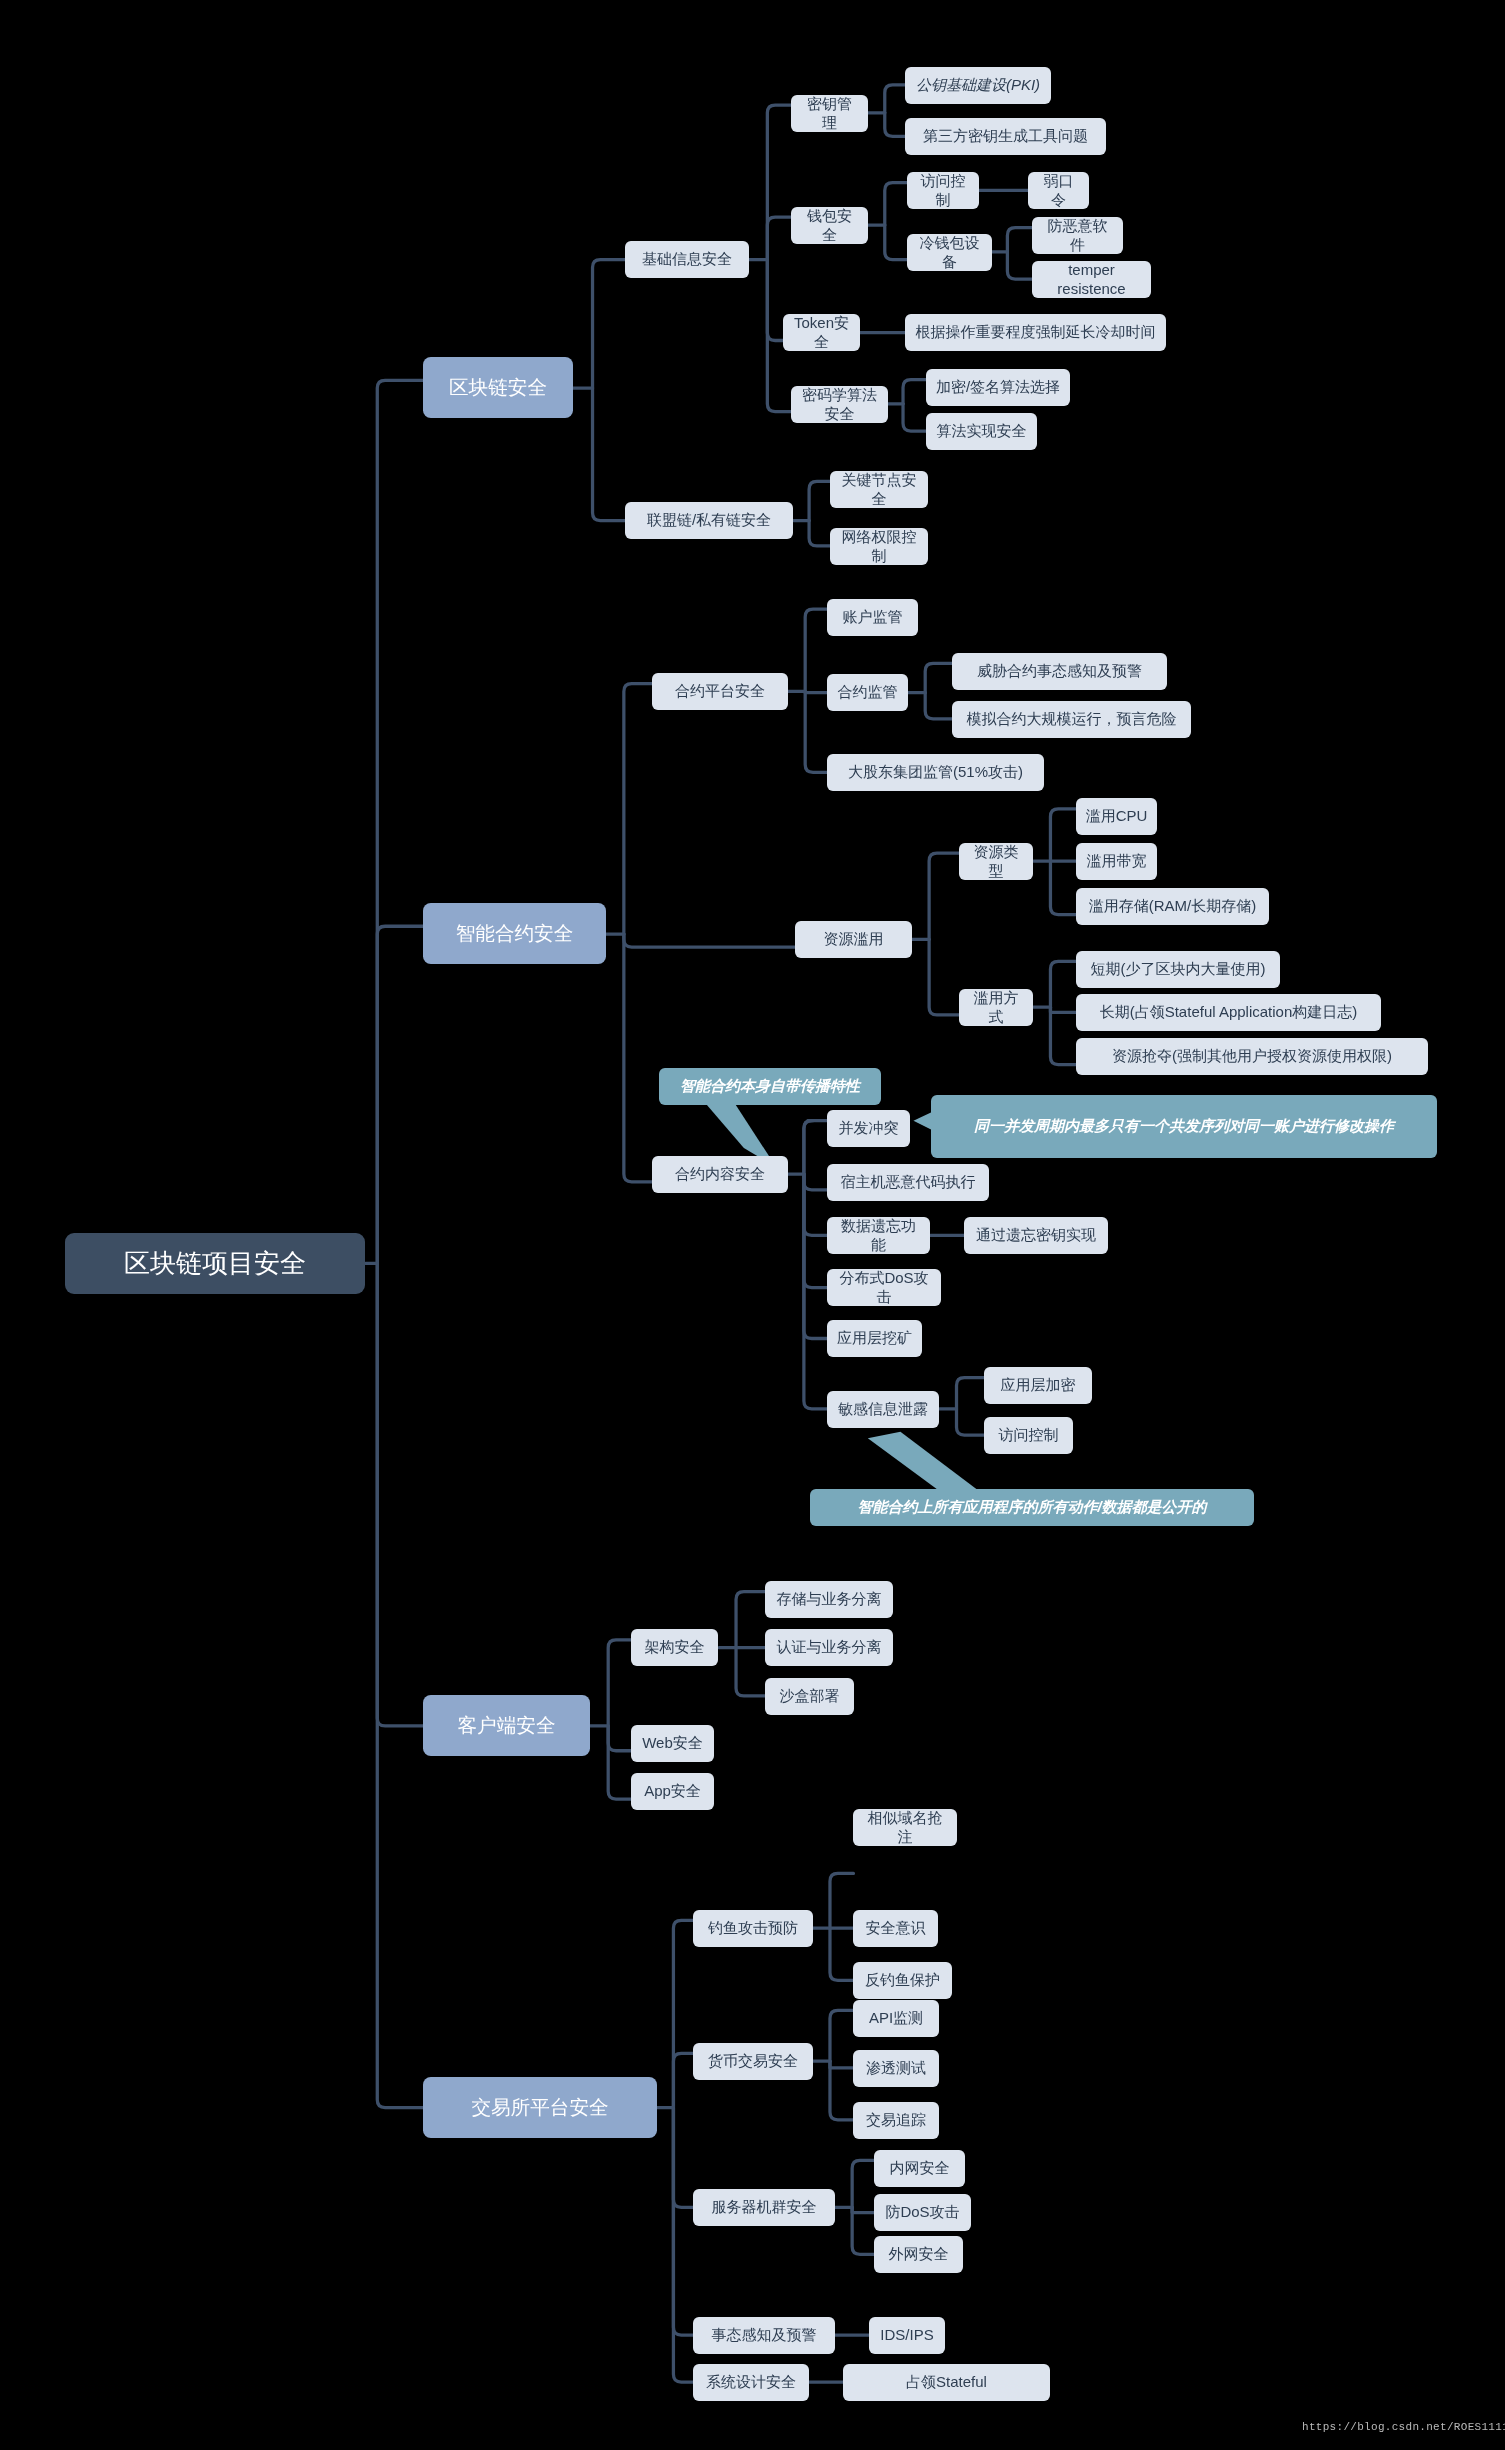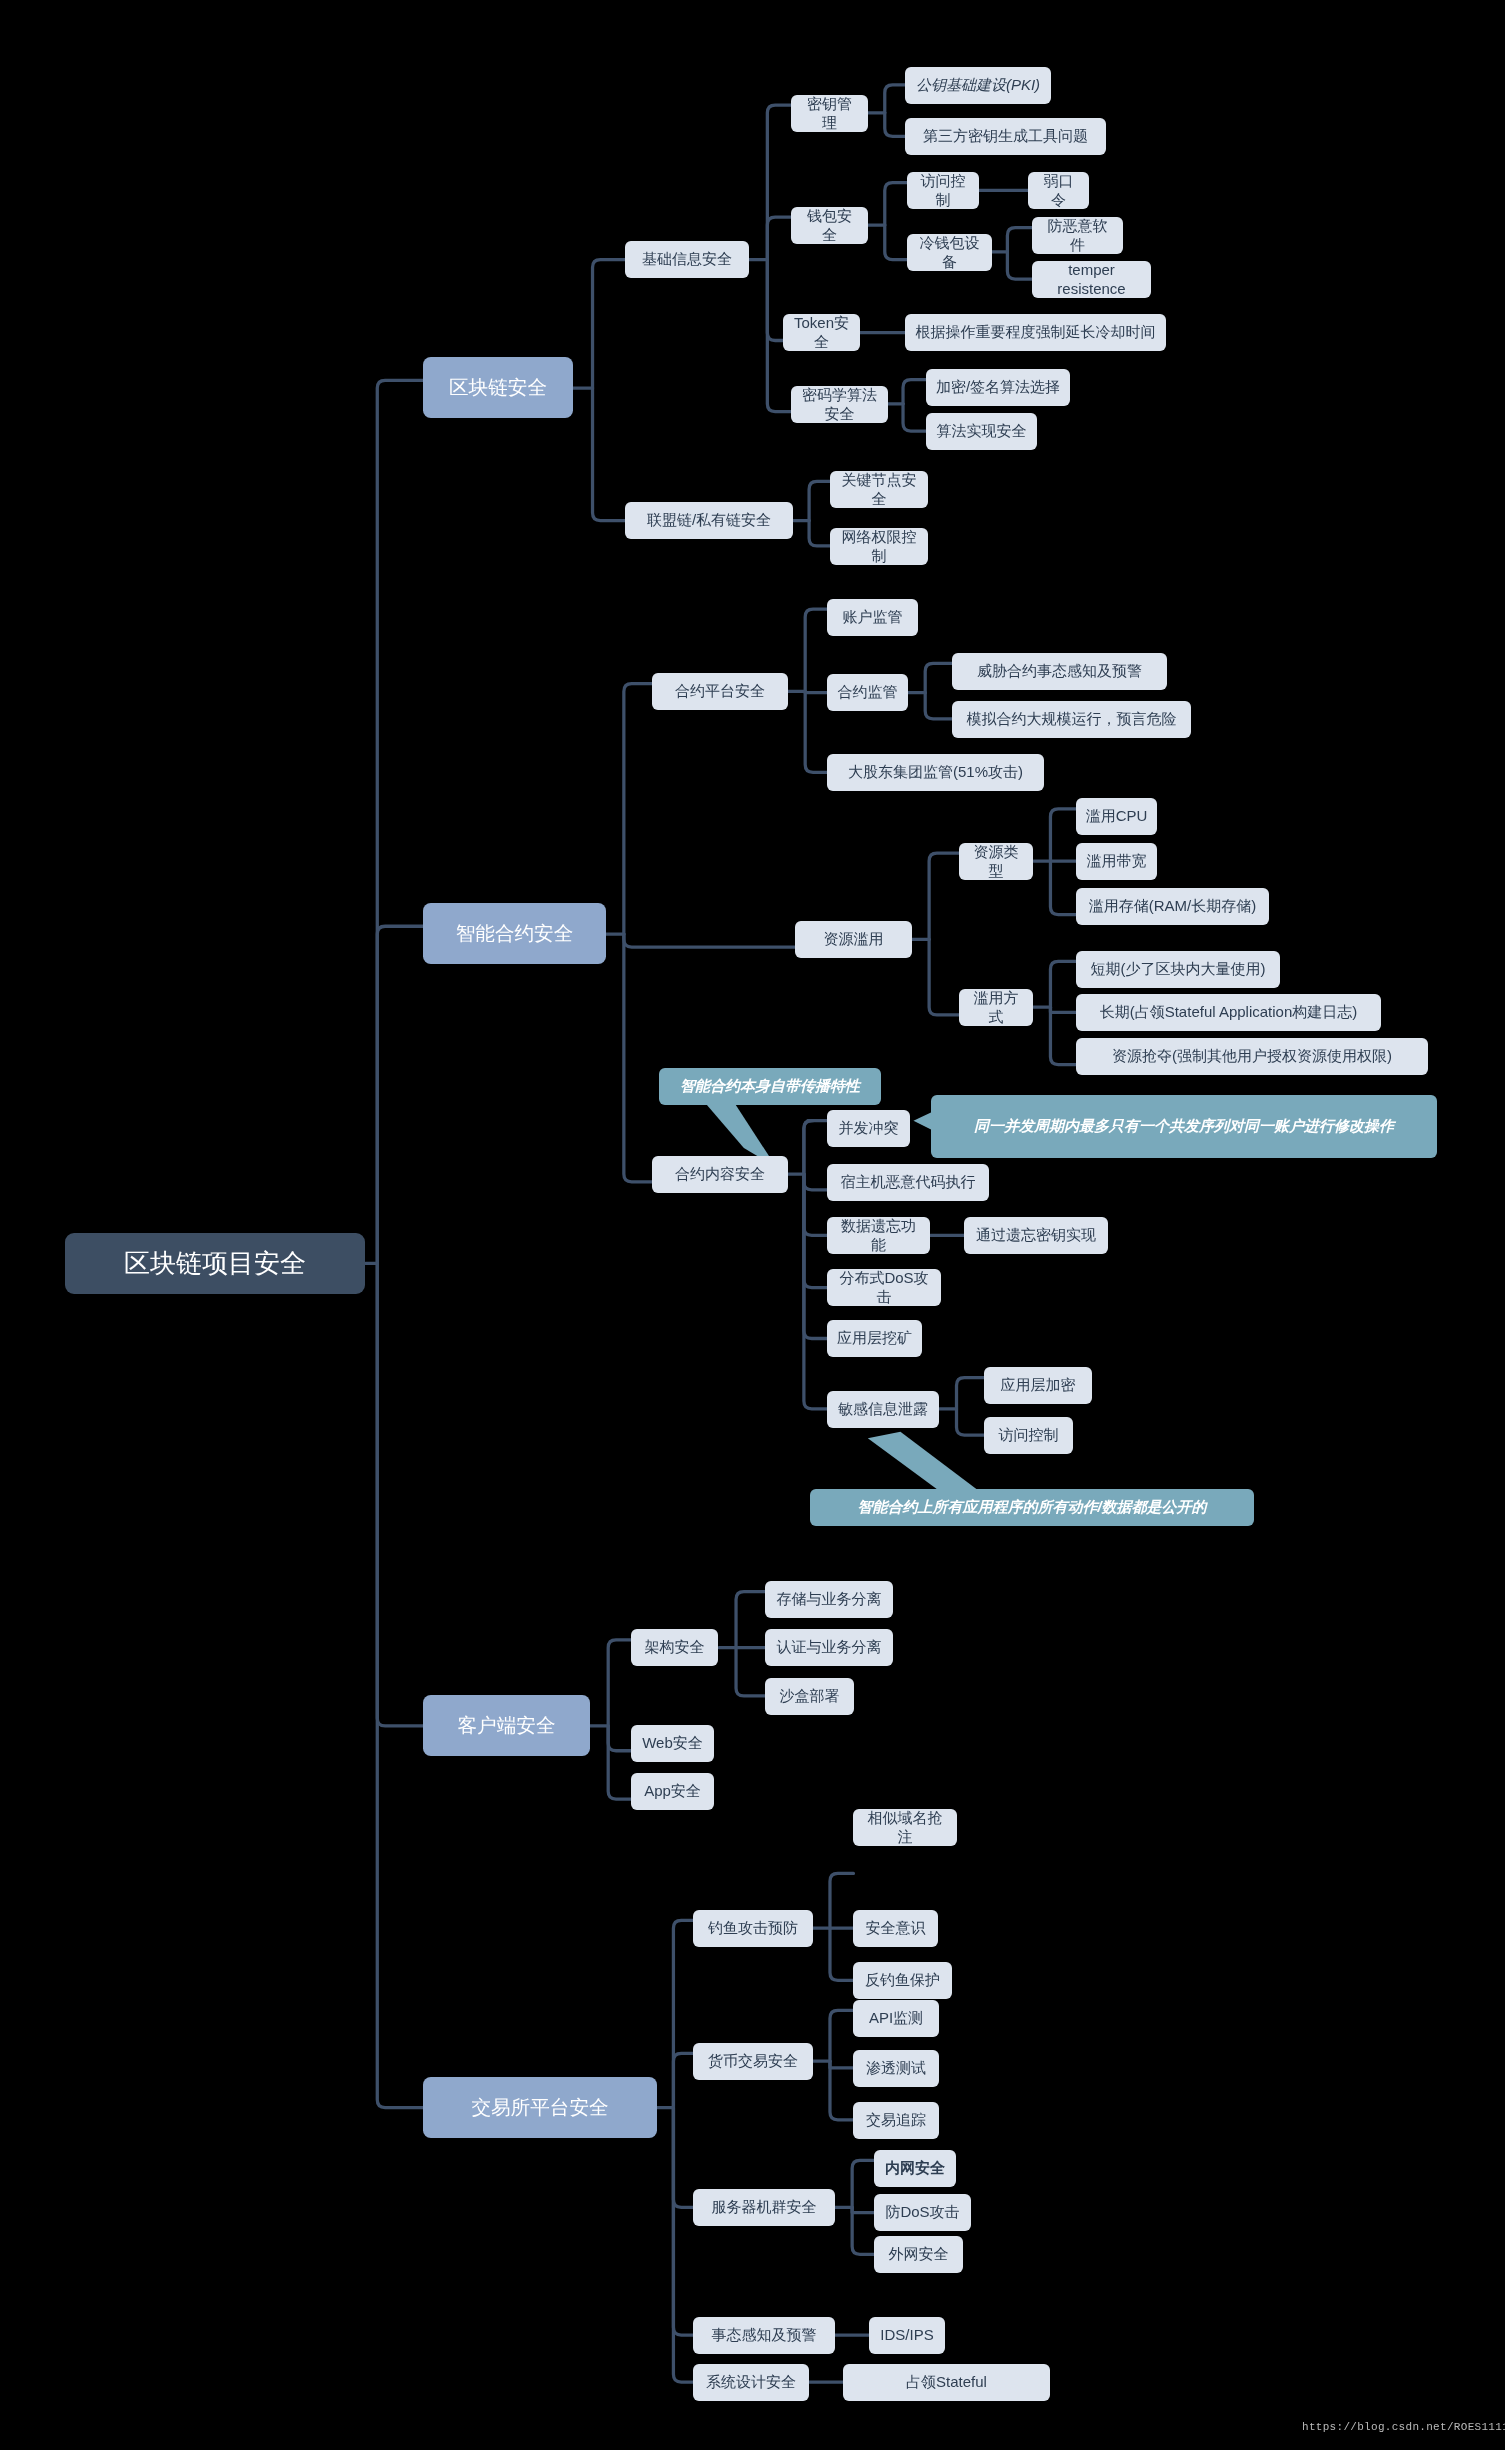--- a/index.html
+++ b/index.html
@@ -250,21 +250,21 @@
   <div class="node n-leaf" style="left:853px;top:1809px;width:104px;height:37px;font-family:Liberation Serif, serif;">相似域名抢注</div>
   <div class="node n-leaf" style="left:853px;top:1910px;width:85px;height:37px;">安全意识</div>
   <div class="node n-leaf" style="left:853px;top:1962px;width:99px;height:37px;">反钓鱼保护</div>
 
   <div class="node n-leaf" style="left:693px;top:2043px;width:120px;height:37px;">货币交易安全</div>
   <div class="node n-leaf" style="left:853px;top:2000px;width:86px;height:37px;">API监测</div>
   <div class="node n-leaf" style="left:853px;top:2050px;width:86px;height:37px;">渗透测试</div>
   <div class="node n-leaf" style="left:853px;top:2102px;width:86px;height:37px;">交易追踪</div>
 
   <div class="node n-leaf" style="left:693px;top:2189px;width:142px;height:37px;">服务器机群安全</div>
-  <div class="node n-leaf" style="left:874px;top:2150px;width:82px;height:37px;font-weight:bold;">内网安全</div>
+  <div class="node n-leaf" style="left:874px;top:2150px;width:91px;height:37px;">内网安全</div>
   <div class="node n-leaf" style="left:874px;top:2194px;width:97px;height:37px;">防DoS攻击</div>
   <div class="node n-leaf" style="left:874px;top:2236px;width:89px;height:37px;">外网安全</div>
 
   <div class="node n-leaf" style="left:693px;top:2317px;width:142px;height:37px;">事态感知及预警</div>
   <div class="node n-leaf" style="left:869px;top:2317px;width:76px;height:37px;">IDS/IPS</div>
 
   <div class="node n-leaf" style="left:693px;top:2364px;width:116px;height:37px;">系统设计安全</div>
   <div class="node n-leaf" style="left:843px;top:2364px;width:207px;height:37px;">占领Stateful</div>
 
   <div class="watermark" style="left:1302px;top:2421px;">https://blog.csdn.net/ROES1111</div>

